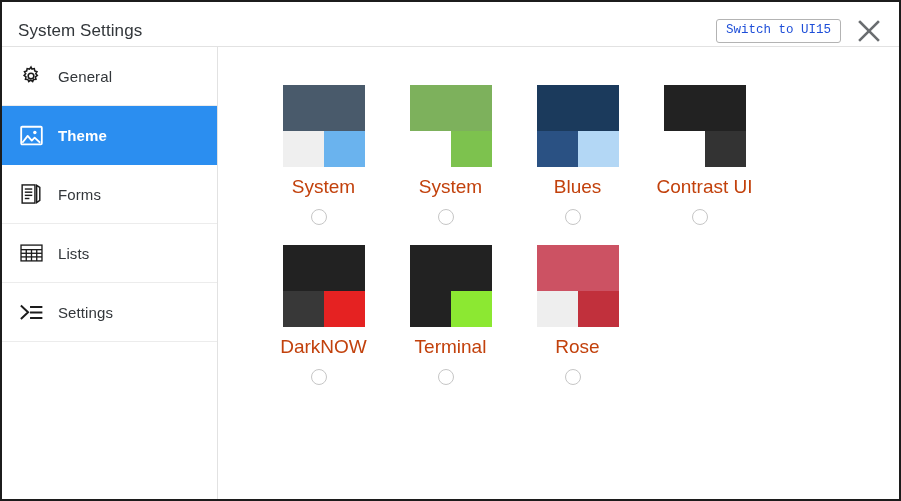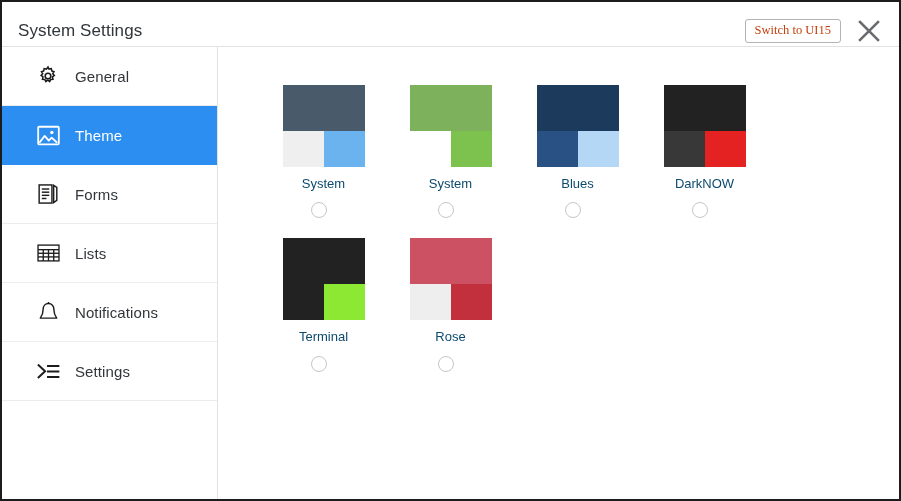--- a/index.html
+++ b/index.html
@@ -43,23 +43,23 @@
     letter-spacing: 0.1px;
     flex: 1;
     white-space: nowrap;
   }
   .header-actions {
     display: flex;
     align-items: center;
     gap: 14px;
   }
   .switch-btn {
-    font-family: Liberation Serif, serif;
+    font-family: Liberation Mono, monospace;
     font-size: 12.5px;
-    color: #c2410c;
+    color: #1d4ed8;
     background: #ffffff;
     border: 1px solid #b3b3b3;
     border-radius: 3px;
     padding: 4px 9px 5px 9px;
     line-height: 1.1;
     cursor: pointer;
     white-space: nowrap;
   }
   .close-btn {
     width: 28px;
@@ -90,21 +90,21 @@
     flex-direction: column;
   }
   .nav-item {
     position: relative;
     height: 59px;
     min-height: 59px;
     box-sizing: border-box;
     border-bottom: 1px solid #ececec;
     display: flex;
     align-items: center;
-    padding-left: 31px;
+    padding-left: 14px;
     cursor: pointer;
     background: #ffffff;
   }
   .nav-item.selected {
     background: #2b8ef0;
     border-bottom-color: #2b8ef0;
   }
   .nav-icon {
     width: 30px;
     min-width: 30px;
@@ -116,21 +116,21 @@
     color: #1c1c1c;
   }
   .nav-item.selected .nav-icon { color: #ffffff; }
   .nav-label {
     font-size: 15px;
     color: #32363a;
     letter-spacing: 0.1px;
   }
   .nav-item.selected .nav-label {
     color: #ffffff;
-    font-weight: normal;
+    font-weight: bold;
   }
   .sidebar-filler {
     flex: 1;
     background: #ffffff;
   }
   
   .content {
     flex: 1;
     background: #ffffff;
     padding: 38px 0 0 0;
@@ -168,22 +168,22 @@
     height: 36px;
   }
   .swatch .br {
     position: absolute;
     left: 41px; top: 46px;
     width: 41px;
     height: 36px;
   }
   .theme-name {
     margin-top: 10px;
-    font-size: 13px;
-    color: #0c4a6e;
+    font-size: 19px;
+    color: #c2410c;
     text-align: center;
     white-space: nowrap;
     line-height: 1.1;
   }
   .radio {
     margin-top: 11px;
     margin-right: 9px;
     width: 16px;
     height: 16px;
     border: 1px solid #c6c6c6;
@@ -258,29 +258,20 @@
             <line x1="1" y1="10.8" x2="23" y2="10.8"></line>
             <line x1="1" y1="14.6" x2="23" y2="14.6"></line>
             <line x1="6.5" y1="7" x2="6.5" y2="18.8"></line>
             <line x1="12" y1="7" x2="12" y2="18.8"></line>
             <line x1="17.5" y1="7" x2="17.5" y2="18.8"></line>
           </svg>
         </span>
         <span class="nav-label">Lists</span>
       </div>
 
-      <div class="nav-item">
-        <span class="nav-icon">
-          <svg width="21" height="23" viewBox="0 0 22 24" fill="none" stroke="currentColor" stroke-width="1.5">
-            <path d="M11 2.6c-3.5 0-5.6 2.6-5.6 6 0 4.6-1.4 7-3 9.3h17.2c-1.6-2.3-3-4.7-3-9.3 0-3.4-2.1-6-5.6-6z" stroke-linejoin="round"></path>
-            <path d="M11 1v1.6"></path>
-          </svg>
-        </span>
-        <span class="nav-label">Notifications</span>
-      </div>
 
       <div class="nav-item">
         <span class="nav-icon">
           <svg width="23" height="19" viewBox="0 0 24 20" fill="none" stroke="currentColor" stroke-width="2.1" stroke-linecap="square">
             <path d="M1.6 3.4L8.4 9.8 1.6 16.2" stroke-linejoin="miter"></path>
             <line x1="11.5" y1="4.2" x2="22.4" y2="4.2"></line>
             <line x1="11.5" y1="10" x2="22.4" y2="10"></line>
             <line x1="11.5" y1="15.8" x2="22.4" y2="15.8"></line>
           </svg>
         </span>
@@ -315,20 +306,29 @@
               <div class="top" style="background: rgb(27, 58, 92);"></div>
               <div class="bl" style="background: rgb(42, 81, 131);"></div>
               <div class="br" style="background: rgb(179, 215, 245);"></div>
             </div>
             <div class="theme-name">Blues</div>
             <div class="radio"></div>
           </div>
           <div class="theme-cell">
             <div class="swatch">
               <div class="top" style="background: rgb(34, 34, 34);"></div>
+              <div class="bl" style="background: rgb(255, 255, 255);"></div>
+              <div class="br" style="background: rgb(51, 51, 51);"></div>
+            </div>
+            <div class="theme-name">Contrast UI</div>
+            <div class="radio"></div>
+          </div>
+          <div class="theme-cell">
+            <div class="swatch">
+              <div class="top" style="background: rgb(34, 34, 34);"></div>
               <div class="bl" style="background: rgb(56, 56, 56);"></div>
               <div class="br" style="background: rgb(229, 34, 34);"></div>
             </div>
             <div class="theme-name">DarkNOW</div>
             <div class="radio"></div>
           </div>
           <div class="theme-cell">
             <div class="swatch">
               <div class="top" style="background: rgb(34, 34, 34);"></div>
               <div class="bl" style="background: rgb(34, 34, 34);"></div>

